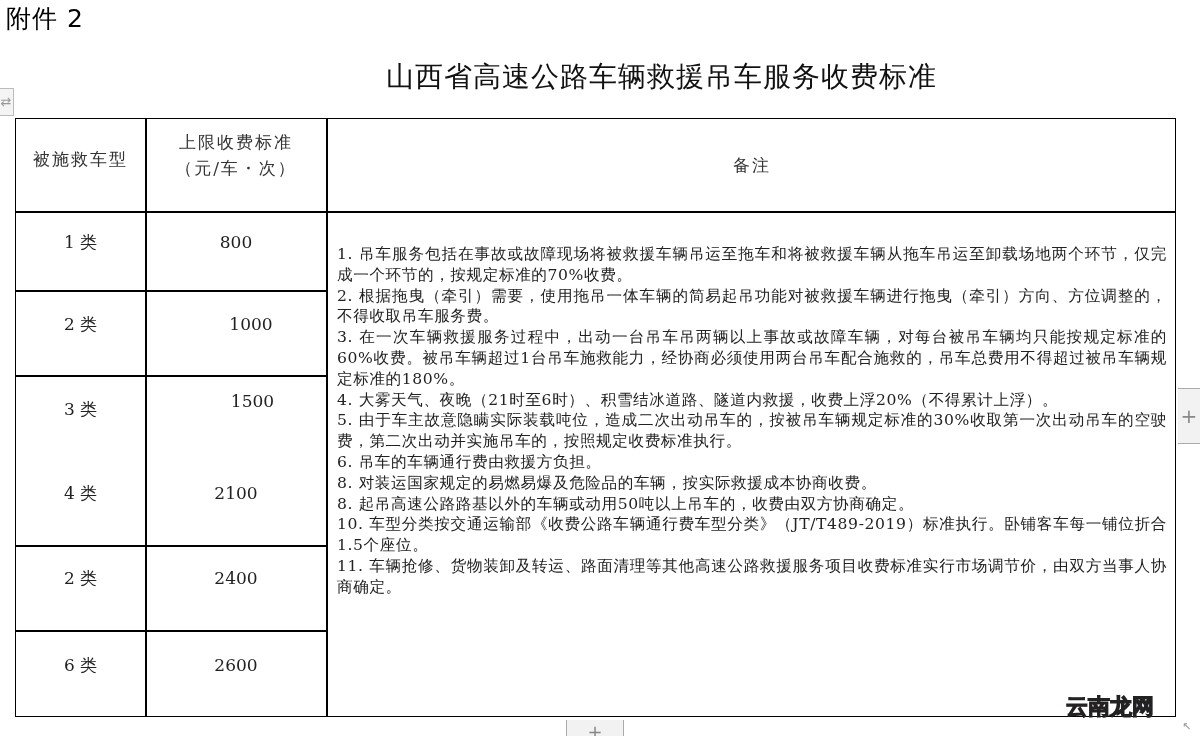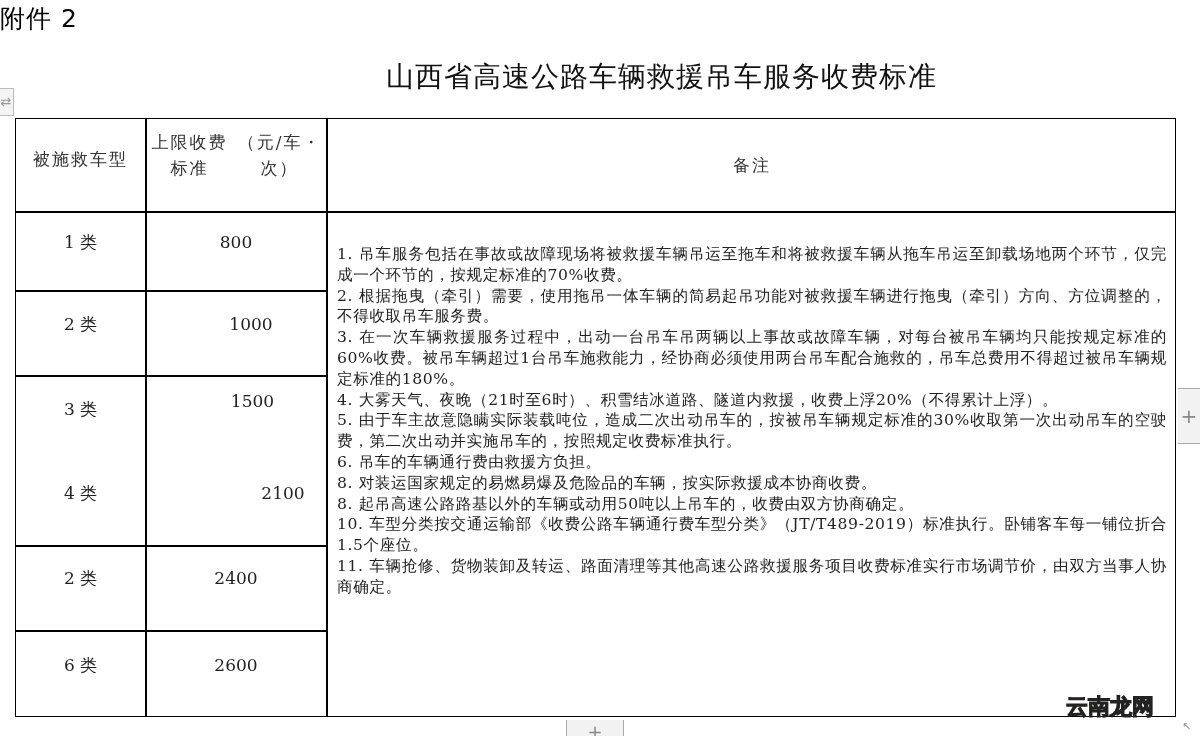--- a/index.html
+++ b/index.html
@@ -1,18 +1,18 @@
 <!DOCTYPE html>
 <html><head>
 <meta charset="utf-8">
 <style>
   html,body{margin:0;padding:0;background:#fff;}
   body{width:1200px;height:736px;position:relative;overflow:hidden;
        font-family:"DejaVu Serif","Liberation Serif",serif;color:#111;}
-  .attach{position:absolute;left:0;top:2px;font-family:"DejaVu Sans","Liberation Sans",sans-serif;
+  .attach{position:absolute;left:6px;top:2px;font-family:"DejaVu Sans","Liberation Sans",sans-serif;
           font-size:25px;color:#000;letter-spacing:1px;}
   .title{position:absolute;left:386px;top:58px;font-size:28px;color:#111;letter-spacing:1px;
          font-family:"DejaVu Sans","Liberation Sans",sans-serif;font-weight:300;}
   .move-handle{position:absolute;left:-2px;top:88px;width:14px;height:26px;border:1px solid #bbb;
                background:#f4f4f4;color:#999;font-size:13px;line-height:26px;text-align:center;
                font-family:"DejaVu Sans",sans-serif;}
   .tbl{position:absolute;left:15px;top:118px;width:1161px;height:599px;border:1.5px solid #000;box-sizing:border-box;}
   .vline{position:absolute;top:0;bottom:0;width:1.5px;background:#000;}
   .hline{position:absolute;height:1.5px;background:#000;}
   .cell{position:absolute;display:flex;align-items:center;justify-content:center;text-align:center;
@@ -52,39 +52,39 @@
   <div class="hline" style="left:0;right:0;top:92px"></div>
 
   <div class="hline" style="left:0;width:311px;top:171px"></div>
   <div class="hline" style="left:0;width:311px;top:256px"></div>
   <div class="hline" style="left:0;width:311px;top:426px"></div>
   <div class="hline" style="left:0;width:311px;top:511px"></div>
 
   <div class="cell hdr" style="left:0;top:0;width:129px;height:80px;">
     <span>被施救车型</span>
   </div>
-  <div class="cell hdr" style="left:130px;top:0;width:180px;height:72px;">
+  <div class="cell hdr" style="left:130px;top:0;width:180px;height:72px;flex-direction:column;">
     <span>上限收费标准</span>
     <span>（元/车・次）</span>
   </div>
   <div class="cell hdr" style="left:311px;top:0;width:850px;height:92px;">
     <span>备注</span>
   </div>
 
   <div class="cell" style="left:0;top:108px;width:129px;height:30px;">1 类</div>
   <div class="cell" style="left:130px;top:108px;width:180px;height:30px;">800</div>
 
   <div class="cell" style="left:0;top:190px;width:129px;height:30px;">2 类</div>
   <div class="cell" style="left:130px;top:190px;width:180px;height:30px;padding-left:15px;">1000</div>
 
   <div class="cell" style="left:0;top:275px;width:129px;height:30px;">3 类</div>
   <div class="cell" style="left:130px;top:267px;width:213px;height:30px;">1500</div>
 
   <div class="cell" style="left:0;top:359px;width:129px;height:30px;">4 类</div>
-  <div class="cell" style="left:130px;top:359px;width:180px;height:30px;padding-left:47px;">2100</div>
+  <div class="cell" style="left:130px;top:359px;width:180px;height:30px;">2100</div>
 
   <div class="cell" style="left:0;top:444px;width:129px;height:30px;">2 类</div>
   <div class="cell" style="left:130px;top:444px;width:180px;height:30px;">2400</div>
 
   <div class="cell" style="left:0;top:531px;width:129px;height:30px;text-align:center;">6 类</div>
   <div class="cell" style="left:130px;top:531px;width:180px;height:30px;">2600</div>
 </div>
 
 <div class="notes">
   <p>1. 吊车服务包括在事故或故障现场将被救援车辆吊运至拖车和将被救援车辆从拖车吊运至卸载场地两个环节，仅完成一个环节的，按规定标准的70%收费。</p>

